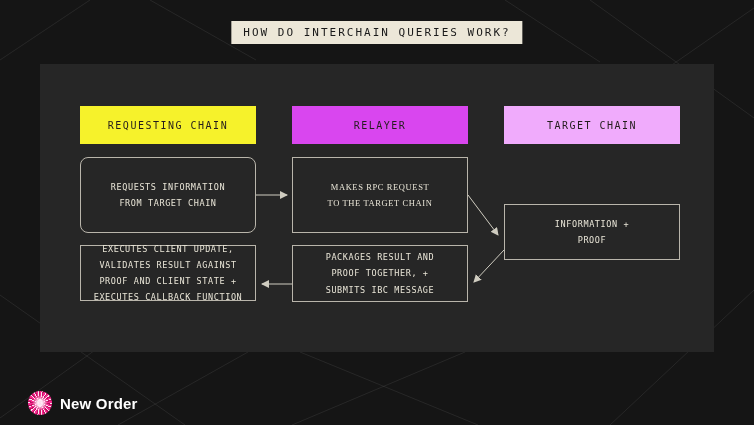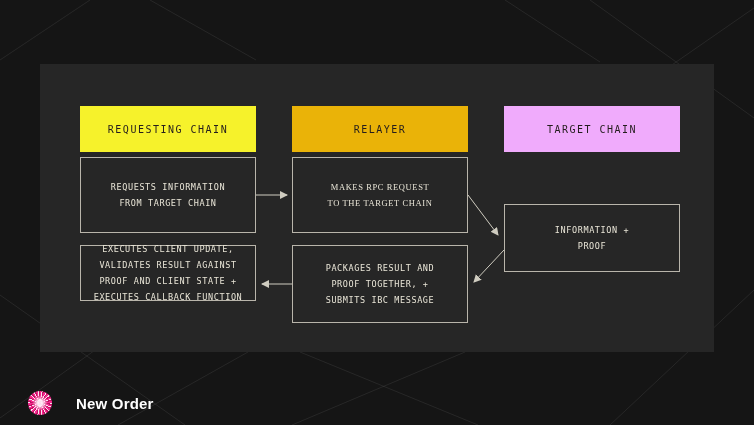--- a/index.html
+++ b/index.html
@@ -17,45 +17,45 @@
     background:#ece7d8;color:#1a1a1a;
     font-size:11px;letter-spacing:2px;white-space:nowrap;
     padding:5px 12px;
   }
   
   .panel{
     position:absolute;left:40px;top:64px;width:674px;height:288px;
     background:#262626;
   }
   .hdr{
-    position:absolute;top:42px;width:176px;height:46px;
+    position:absolute;top:42px;width:176px;height:38px;
     display:flex;align-items:center;justify-content:center;
     font-size:10px;letter-spacing:1.5px;color:#241d1d;
     text-align:center;
   }
   .hdr-req{left:40px;}
   .hdr-rel{left:252px;}
   .hdr-tgt{left:464px;}
   .step{
     position:absolute;width:176px;box-sizing:border-box;
     border:1px solid #b9b5ab;background:transparent;
     display:flex;align-items:center;justify-content:center;
     color:#e9e5d7;font-size:8.5px;letter-spacing:0.6px;line-height:1.9;
     text-align:center;white-space:pre-line;padding:4px;
   }
-  .s1{left:40px;top:93px;height:76px;}
+  .s1{left:40px;top:93px;height:76px;border-radius:8px;}
   .s2{left:252px;top:93px;height:76px;font-family:Liberation Serif, serif;}
-  .s3{left:464px;top:140px;height:68px;}
-  .s4{left:252px;top:181px;height:78px;}
+  .s3{left:464px;top:140px;height:56px;}
+  .s4{left:252px;top:181px;height:57px;}
   .s5{left:40px;top:181px;height:56px;}
   .arrows{position:absolute;left:0;top:0;}
   
   .logo{
     position:absolute;left:28px;top:391px;
-    display:flex;align-items:center;gap:24px;justify-content:center;
+    display:flex;align-items:center;gap:8px;justify-content:center;
   }
   .logo-icon{
     width:24px;height:24px;border-radius:50%;display:inline-block;
     background:
       radial-gradient(circle at 50% 50%, rgba(255,235,245,.95) 0 16%, rgba(255,235,245,0) 46%),
       repeating-conic-gradient(#f7288f 0deg 8deg, #fbe3f0 8deg 13deg, #c01262 13deg 20deg);
   }
   .logo-text{
     font-family:"Liberation Sans","DejaVu Sans",sans-serif;
     font-weight:600;font-size:15px;color:#ffffff;letter-spacing:0.2px;
@@ -75,26 +75,27 @@
       <line x1="300" y1="352" x2="478" y2="425"></line>
       <line x1="465" y1="352" x2="292" y2="425"></line>
       <line x1="248" y1="352" x2="118" y2="425"></line>
       <line x1="505" y1="0" x2="600" y2="62"></line>
       <line x1="150" y1="0" x2="256" y2="60"></line>
       <line x1="754" y1="290" x2="610" y2="425"></line>
       <line x1="0" y1="60" x2="90" y2="0"></line>
     </g>
   </svg>
 
+  <div class="title-box">HOW DO INTERCHAIN QUERIES WORK?</div>
 
   <div class="panel">
 
     <div class="hdr hdr-req" style="background: rgb(246, 242, 43);">REQUESTING CHAIN</div>
 
-    <div class="hdr hdr-rel" style="background: #eab308;">RELAYER</div>
+    <div class="hdr hdr-rel" style="background: #d946ef;">RELAYER</div>
 
     <div class="hdr hdr-tgt" style="background: #f0abfc;">TARGET CHAIN</div>
 
     <div class="step s1">REQUESTS INFORMATION
 FROM TARGET CHAIN</div>
     <div class="step s2">MAKES RPC REQUEST
 TO THE TARGET CHAIN</div>
     <div class="step s3">INFORMATION +
 PROOF</div>
     <div class="step s4">PACKAGES RESULT AND

